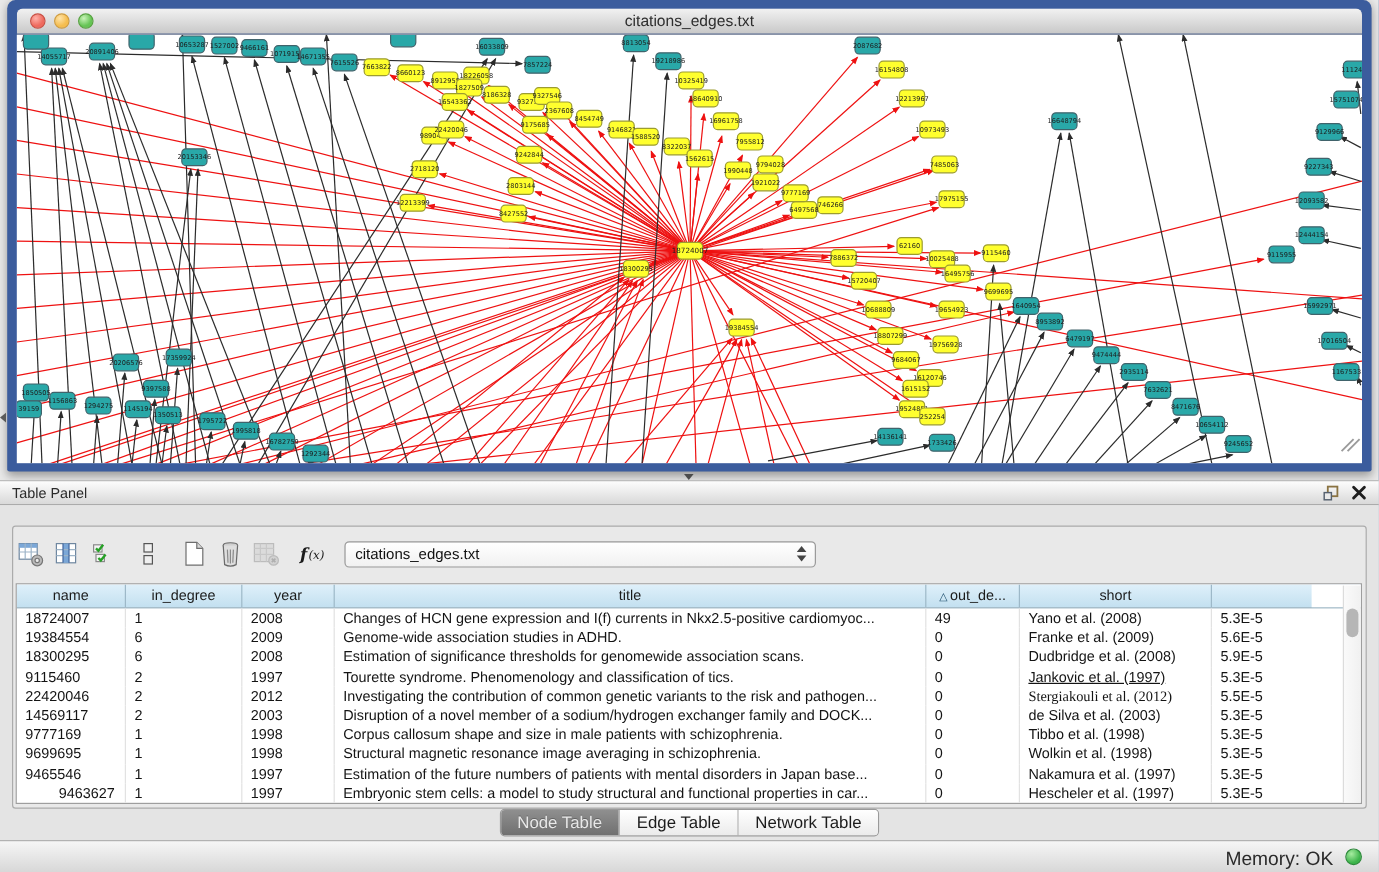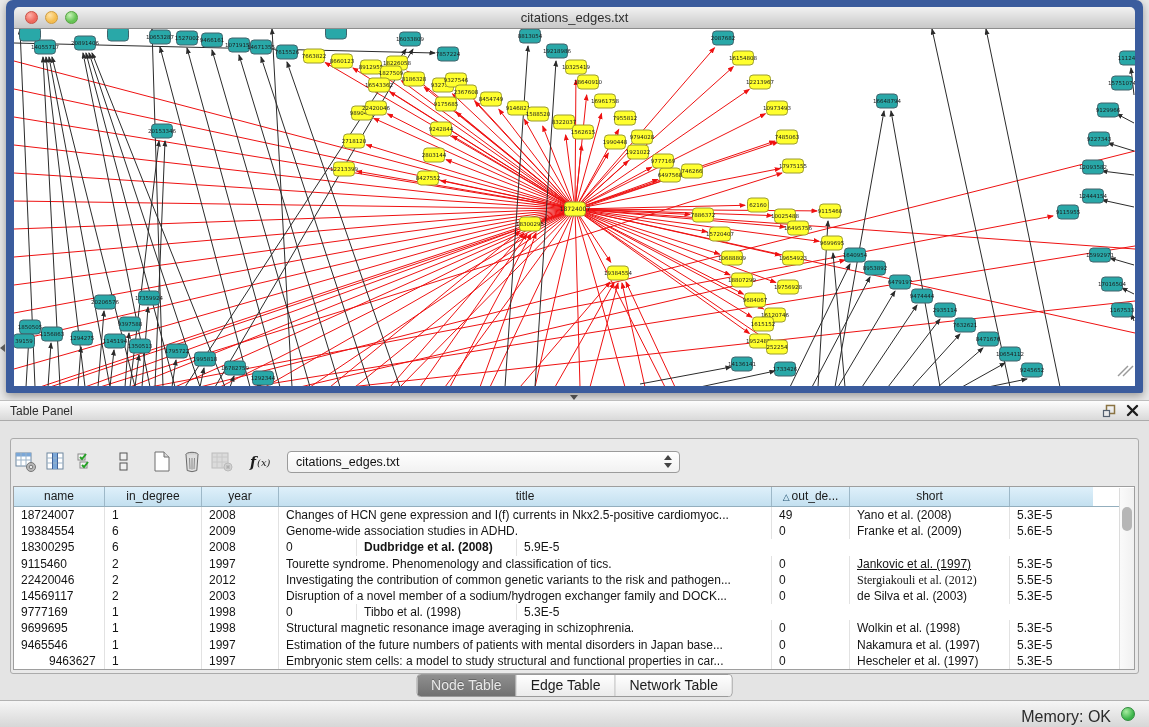--- a/index.html
+++ b/index.html
@@ -819,22 +819,23 @@
         <div class="td" style="width: 77px;">2009</div>
         <div class="td" style="width: 493px;">Genome-wide association studies in ADHD.</div>
         <div class="td" style="width: 78px;">0</div>
         <div class="td" style="width: 160px;">Franke et al. (2009)</div>
         <div class="td" style="width: 83px;">5.6E-5</div>
       </div>
       <div class="trow">
         <div class="td" style="width: 91px;">18300295</div>
         <div class="td" style="width: 97px;">6</div>
         <div class="td" style="width: 77px;">2008</div>
+        <div class="td" style="width: 493px;">Estimation of significance thresholds for genomewide association scans.</div>
         <div class="td" style="width: 78px;">0</div>
-        <div class="td" style="width: 160px; font-weight: bold;">Dudbridge et al. (2008)</div>
+        <div class="td" style="width: 160px;">Dudbridge et al. (2008)</div>
         <div class="td" style="width: 83px;">5.9E-5</div>
       </div>
       <div class="trow">
         <div class="td" style="width: 91px;">9115460</div>
         <div class="td" style="width: 97px;">2</div>
         <div class="td" style="width: 77px;">1997</div>
         <div class="td" style="width: 493px;">Tourette syndrome. Phenomenology and classification of tics.</div>
         <div class="td" style="width: 78px;">0</div>
         <div class="td" style="width: 160px; text-decoration: underline;">Jankovic et al. (1997)</div>
         <div class="td" style="width: 83px;">5.3E-5</div>
@@ -854,20 +855,21 @@
         <div class="td" style="width: 77px;">2003</div>
         <div class="td" style="width: 493px;">Disruption of a novel member of a sodium/hydrogen exchanger family and DOCK...</div>
         <div class="td" style="width: 78px;">0</div>
         <div class="td" style="width: 160px;">de Silva et al. (2003)</div>
         <div class="td" style="width: 83px;">5.3E-5</div>
       </div>
       <div class="trow">
         <div class="td" style="width: 91px;">9777169</div>
         <div class="td" style="width: 97px;">1</div>
         <div class="td" style="width: 77px;">1998</div>
+        <div class="td" style="width: 493px;">Corpus callosum shape and size in male patients with schizophrenia.</div>
         <div class="td" style="width: 78px;">0</div>
         <div class="td" style="width: 160px;">Tibbo et al. (1998)</div>
         <div class="td" style="width: 83px;">5.3E-5</div>
       </div>
       <div class="trow">
         <div class="td" style="width: 91px;">9699695</div>
         <div class="td" style="width: 97px;">1</div>
         <div class="td" style="width: 77px;">1998</div>
         <div class="td" style="width: 493px;">Structural magnetic resonance image averaging in schizophrenia.</div>
         <div class="td" style="width: 78px;">0</div>

